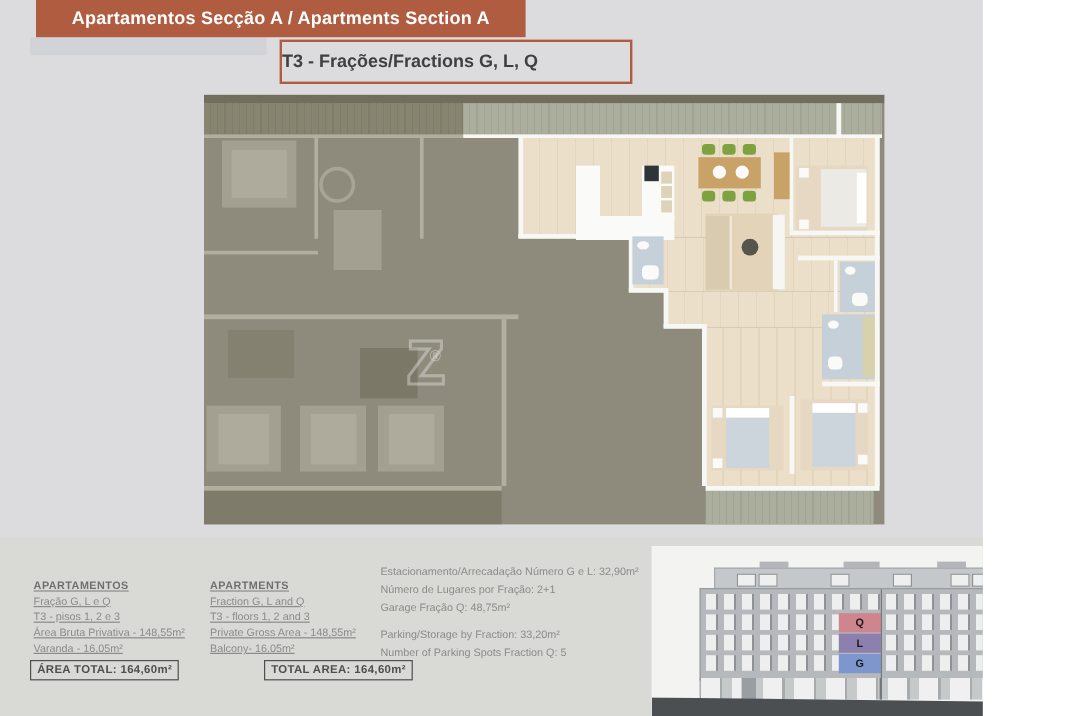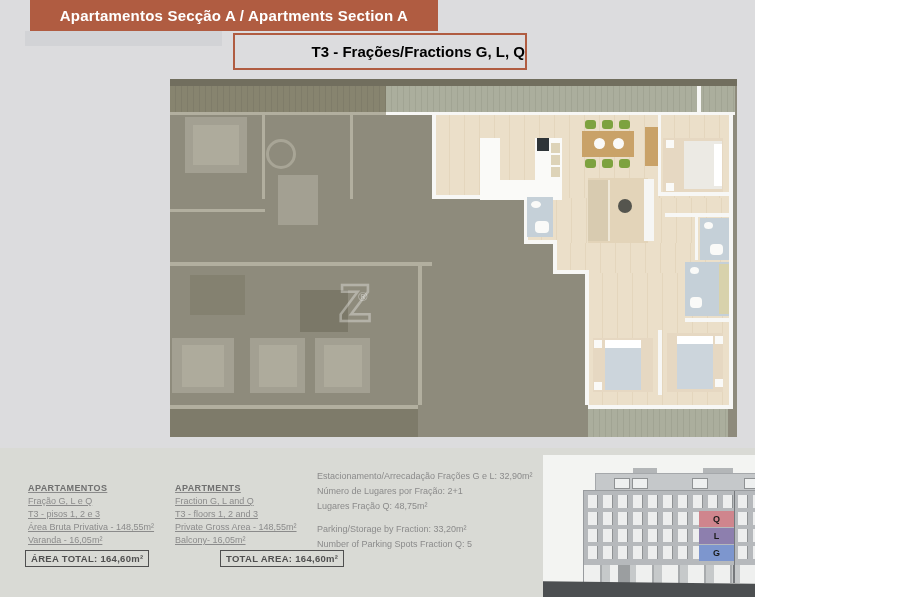--- a/index.html
+++ b/index.html
@@ -1,24 +1,24 @@
 <!DOCTYPE html>
 <html><head>
 <meta charset="utf-8">
 <style>
   html,body{margin:0;padding:0;}
-  .page{position:relative;width:755px;height:597px;background:#dcdcde;overflow:hidden;
+  .page{position:relative;width:819px;height:597px;background:#dcdcde;overflow:hidden;
         font-family:"Liberation Sans","DejaVu Sans",sans-serif;}
   .abs{position:absolute;}
   
   .banner1{left:30px;top:0;width:408px;height:31px;background:#b05c41;color:#fff;
            font-size:15px;font-weight:bold;line-height:31px;text-align:center;letter-spacing:.2px;}
   .banner-shadow{left:25px;top:31px;width:197px;height:15px;background:#d2d3d6;}
   .banner2{left:233px;top:33px;width:290px;height:33px;border:2px solid #b05c41;
-           color:#000000;font-size:15px;font-weight:bold;line-height:33px;text-align:right;}
+           color:#404040;font-size:15px;font-weight:bold;line-height:33px;text-align:left;}
   .right-strip{left:888px;top:0;width:12px;height:597px;background:#cdced1;}
   
   .plan{left:170px;top:79px;width:567px;height:358px;background:#8e8b7c;overflow:hidden;}
   .wood{background:repeating-linear-gradient(90deg,#ebdfc9 0 14px,#e4d6bd 14px 15px);}
   .conc{background:repeating-linear-gradient(90deg,#abae9d 0 5px,#a1a493 5px 6px);}
   .conc-dim{background:repeating-linear-gradient(90deg,#87846f 0 5px,#7f7c69 5px 6px);}
   .wallw{background:#f7f7f5;}
   .walld{background:#b2af9f;}
   .white{background:#fafaf8;}
   .bath{background:#c5d0d8;}
@@ -191,23 +191,23 @@
   <div class="abs col" style="left:175px;top:482px;">
     <div class="hd">APARTMENTS</div>
     <div>Fraction G, L and Q</div>
     <div>T3 - floors 1, 2 and 3</div>
     <div>Private Gross Area - 148,55m²</div>
     <div>Balcony- 16,05m²</div>
   </div>
   <div class="abs totalbox" style="left:172px;top:550px;margin-left:48px;">TOTAL AREA: 164,60m²</div>
 
   <div class="abs pcol" style="left:317px;top:469px;">
-    <div>Estacionamento/Arrecadação Frações G e L: 32,90m²</div>
+    <div>Estacionamento/Arrecadação Número G e L: 32,90m²</div>
     <div>Número de Lugares por Fração: 2+1</div>
-    <div>Lugares Fração Q: 48,75m²</div>
+    <div>Garage Fração Q: 48,75m²</div>
     <div style="height:8px;"></div>
     <div>Parking/Storage by Fraction: 33,20m²</div>
     <div>Number of Parking Spots Fraction Q: 5</div>
   </div>
 
   <div class="abs elev">
     <div class="abs sketch">
       <div style="left:6px;top:8px;width:30px;height:18px;"></div>
       <div style="left:6px;top:34px;width:30px;height:18px;"></div>
       <div style="left:6px;top:60px;width:30px;height:18px;"></div>

